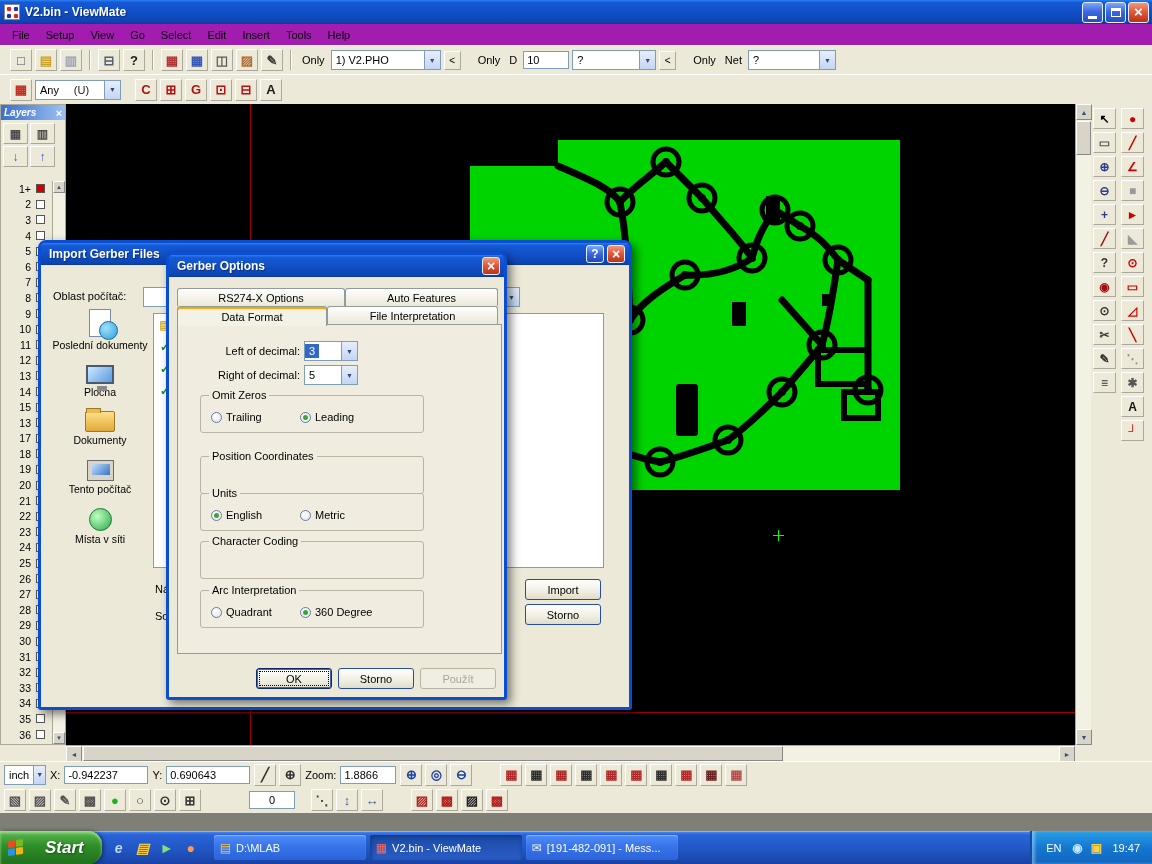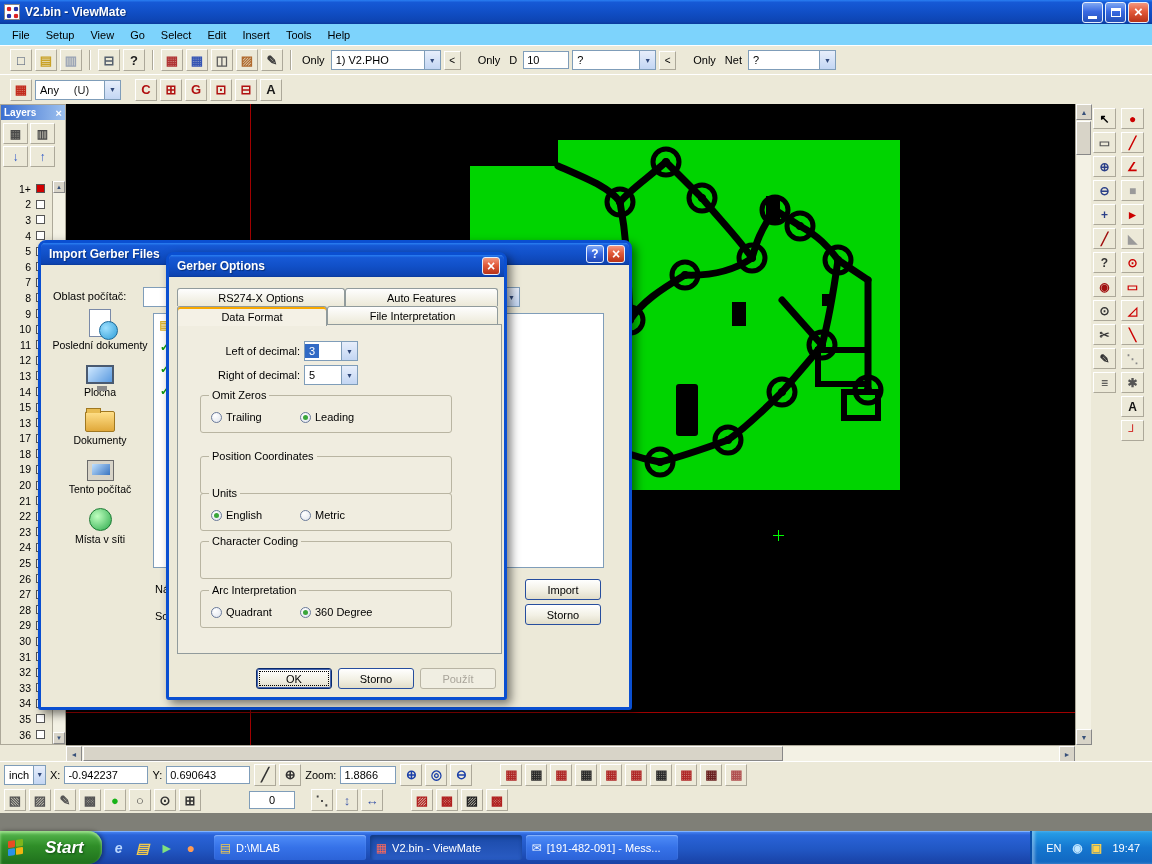--- a/index.html
+++ b/index.html
@@ -20,21 +20,21 @@
     radial-gradient(circle at 11px 11px,#d22 2px,transparent 2.6px),#fff;}
   .title-text{text-shadow:1px 1px 1px #08307a;}
   .winbtns{margin-left:auto;display:flex;gap:2px;}
   .wbtn{width:21px;height:21px;border-radius:3px;border:1px solid #e6eefc;
     background:linear-gradient(180deg,#7fa8f3,#3a6ae2 45%,#2450b8);display:flex;align-items:center;justify-content:center;}
   .wbtn.close{background:linear-gradient(180deg,#f3977f,#e25a3a 45%,#b83318);}
   .g-min{width:9px;height:3px;background:#fff;margin-top:10px;}
   .g-restore{width:10px;height:9px;border:1px solid #fff;border-top-width:3px;}
   .g-close::before{content:"×";color:#fff;font-size:15px;font-weight:bold;line-height:1;}
   
-  .menubar{position:absolute;left:0;top:24px;width:1152px;height:22px;background:#7dd3fc;display:flex;align-items:center;padding-left:4px;border-bottom:1px solid #fff;}
+  .menubar{position:absolute;left:0;top:24px;width:1152px;height:22px;background:#a21caf;display:flex;align-items:center;padding-left:4px;border-bottom:1px solid #fff;}
   .mitem{padding:2px 8px;}
   .toolbar{position:absolute;left:0;width:1152px;background:#ece9d8;display:flex;align-items:center;gap:3px;padding-left:10px;}
   .tb1{top:46px;height:28px;}
   .tb2{top:74px;height:30px;border-top:1px solid #fff;}
   .sep{width:2px;height:20px;border-left:1px solid #aca899;border-right:1px solid #fff;margin:0 4px;}
   .sp8{width:8px;} .sp20{width:20px;} .sp40{width:40px;}
   .strip{display:inline-flex;align-items:center;gap:3px;}
   .tbtn{width:22px;height:22px;background:#ece9d8;border:1px solid;border-color:#fff #aca899 #aca899 #fff;
     display:inline-flex;align-items:center;justify-content:center;font-size:13px;font-weight:bold;line-height:1;}
   .tbtn .g{pointer-events:none;}
@@ -46,21 +46,21 @@
   .xpcombo.sel .val{background:#316ac5;color:#fff;}
   .xpcombo .drop{width:16px;height:18px;margin-left:auto;border-left:1px solid #7f9db9;
     background:linear-gradient(180deg,#e7eefb,#c3d6f3);display:flex;align-items:center;justify-content:center;}
   .xpcombo .drop::after{content:"▼";font-size:7px;color:#30487a;}
   .field{background:#fff;border:1px solid #7f9db9;height:18px;display:inline-flex;align-items:center;padding:0 3px;font-size:11px;}
   .smallbtn{width:17px;height:19px;background:#ece9d8;border:1px solid;border-color:#fff #aca899 #aca899 #fff;display:inline-flex;align-items:center;justify-content:center;font-size:10px;}
   .w118{width:110px;} .w84{width:84px;} .w88{width:88px;} .w86{width:86px;} .w46{width:46px;} .w42{width:42px;}
   
   .layers-panel{position:absolute;left:0;top:104px;width:66px;height:641px;background:#ece9d8;border:1px solid #aca899;}
   .lp-header{height:15px;background:linear-gradient(90deg,#3a6ed0,#9cc0ee);color:#fff;font-size:10px;font-weight:bold;
-    display:flex;align-items:center;justify-content:space-between;padding:0 3px;}
+    display:flex;align-items:center;justify-content:space-between;padding:0 3px;font-style:italic;}
   .lp-close::before{content:"×";font-size:11px;font-weight:bold;color:#fff;}
   .lbuttons{display:grid;grid-template-columns:25px 25px;gap:2px;padding:3px 2px;}
   .lbuttons .tbtn{width:25px;height:21px;font-size:12px;}
   .llist{position:absolute;left:0;top:76px;bottom:0;right:13px;overflow:hidden;}
   .lrow{display:flex;align-items:center;height:15.6px;padding-left:6px;}
   .lnum{width:24px;text-align:right;margin-right:5px;font-size:10.5px;}
   .lchip{width:9px;height:9px;border:1px solid #555;background:#fff;}
   .lchip.active{background:#d20000;}
   .lscroll{position:absolute;right:0;top:76px;bottom:0;width:13px;background:#f3f1e4;border-left:1px solid #aca899;}
   .lsb{position:absolute;left:0;width:12px;height:12px;background:#d8d4c8;border:1px solid;border-color:#fff #888 #888 #fff;
@@ -168,21 +168,21 @@
   .gd-tabs2{position:absolute;left:8px;top:51px;display:flex;}
   .tab{height:18px;display:inline-flex;align-items:center;justify-content:center;padding:0 8px;font-size:11px;
     border:1px solid #919b9c;border-bottom:none;border-radius:3px 3px 0 0;background:linear-gradient(#fefefe,#ece9d8);}
   .tab.t0{width:168px;} .tab.t1{width:153px;} .tab.t2{width:150px;} .tab.t3{width:171px;}
   .tab.active{height:20px;background:#f4f1e6;position:relative;z-index:3;box-shadow:inset 0 2px 0 #f8a800;}
   .gd-panel{position:absolute;left:8px;top:69px;width:325px;height:330px;border:1px solid #919b9c;background:#f0ede0;z-index:2;}
   .flabel{position:absolute;left:4px;width:118px;text-align:right;}
   .fl1{top:20px;} .fl2{top:44px;}
   .fcombo{position:absolute;left:126px;width:54px;}
   .fc1{top:16px;} .fc2{top:40px;}
-  .grp{position:absolute;left:22px;width:252px;height:38px;border:1px solid #b9b5a2;border-radius:3px;}
+  .grp{position:absolute;left:22px;width:224px;height:38px;border:1px solid #b9b5a2;border-radius:3px;}
   .grp .legend{position:absolute;left:8px;top:-7px;background:#f0ede0;padding:0 3px;font-size:11px;}
   .opts{display:grid;padding:15px 0 0 10px;}
   .cols2{grid-template-columns:89px auto;}
   .cols3{grid-template-columns:52px 64px auto;}
   .ritem{display:inline-flex;align-items:center;gap:4px;white-space:nowrap;}
   .radio{width:11px;height:11px;border-radius:50%;border:1px solid #6a7a9a;background:radial-gradient(circle at 35% 30%,#fff,#dfe4ec);position:relative;}
   .radio.checked::after{content:"";position:absolute;left:2px;top:2px;width:5px;height:5px;border-radius:50%;background:#3aa63a;}
   .g-omit{top:70px;} .g-pos{top:131px;} .g-units{top:168px;} .g-char{top:216px;} .g-arc{top:265px;}
   .gd-buttons{position:absolute;right:8px;bottom:8px;display:flex;gap:6px;}
 </style>

